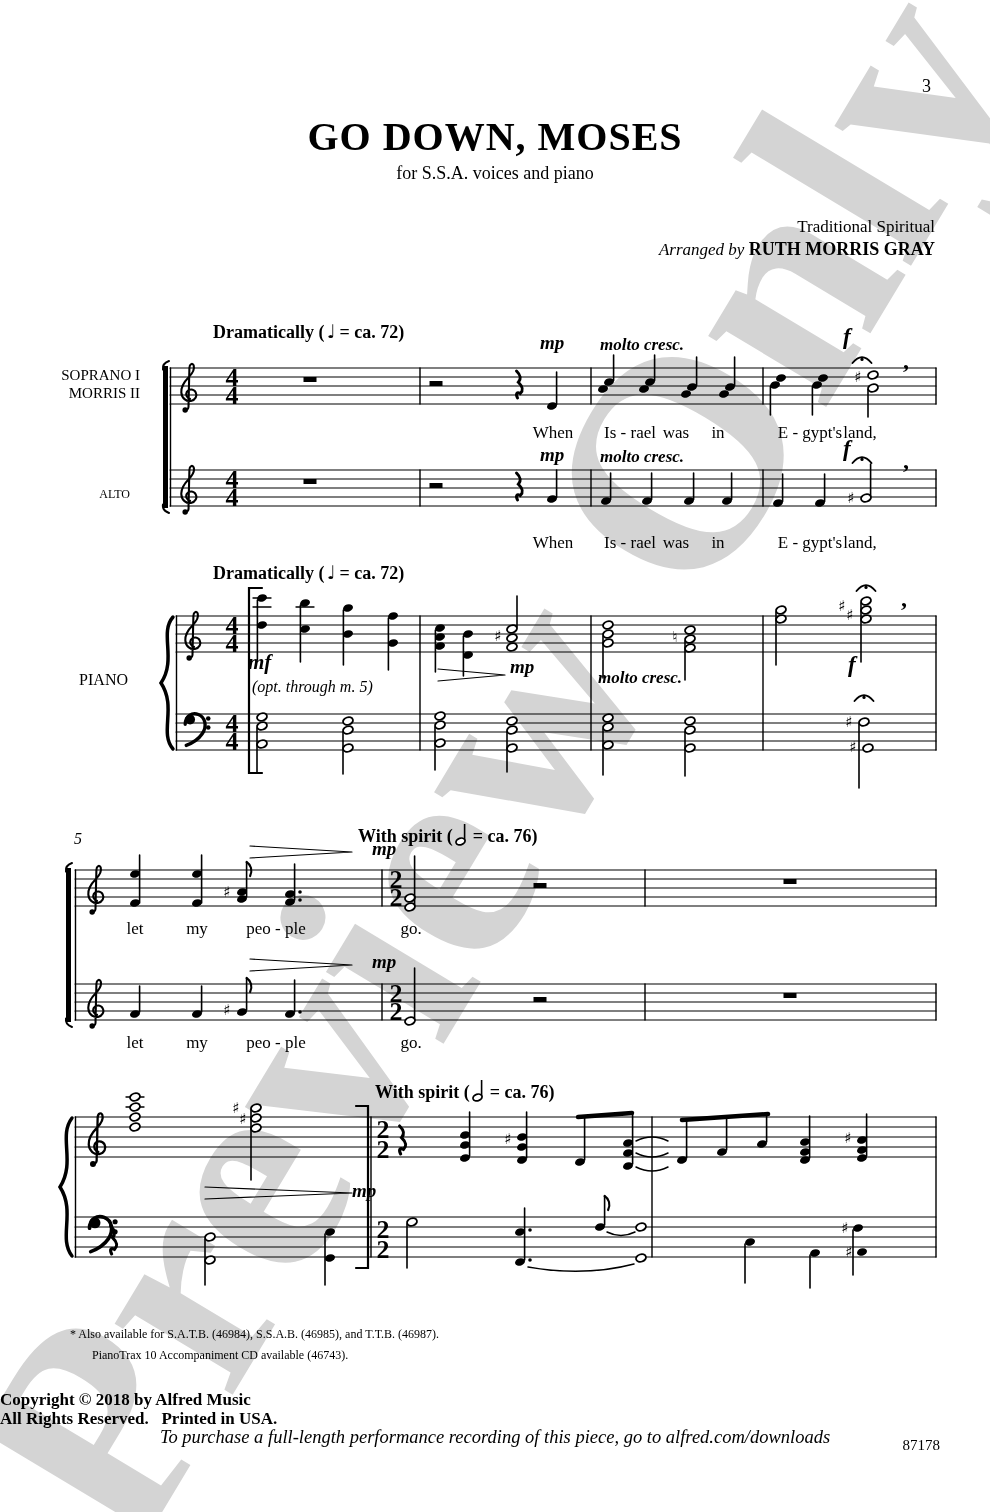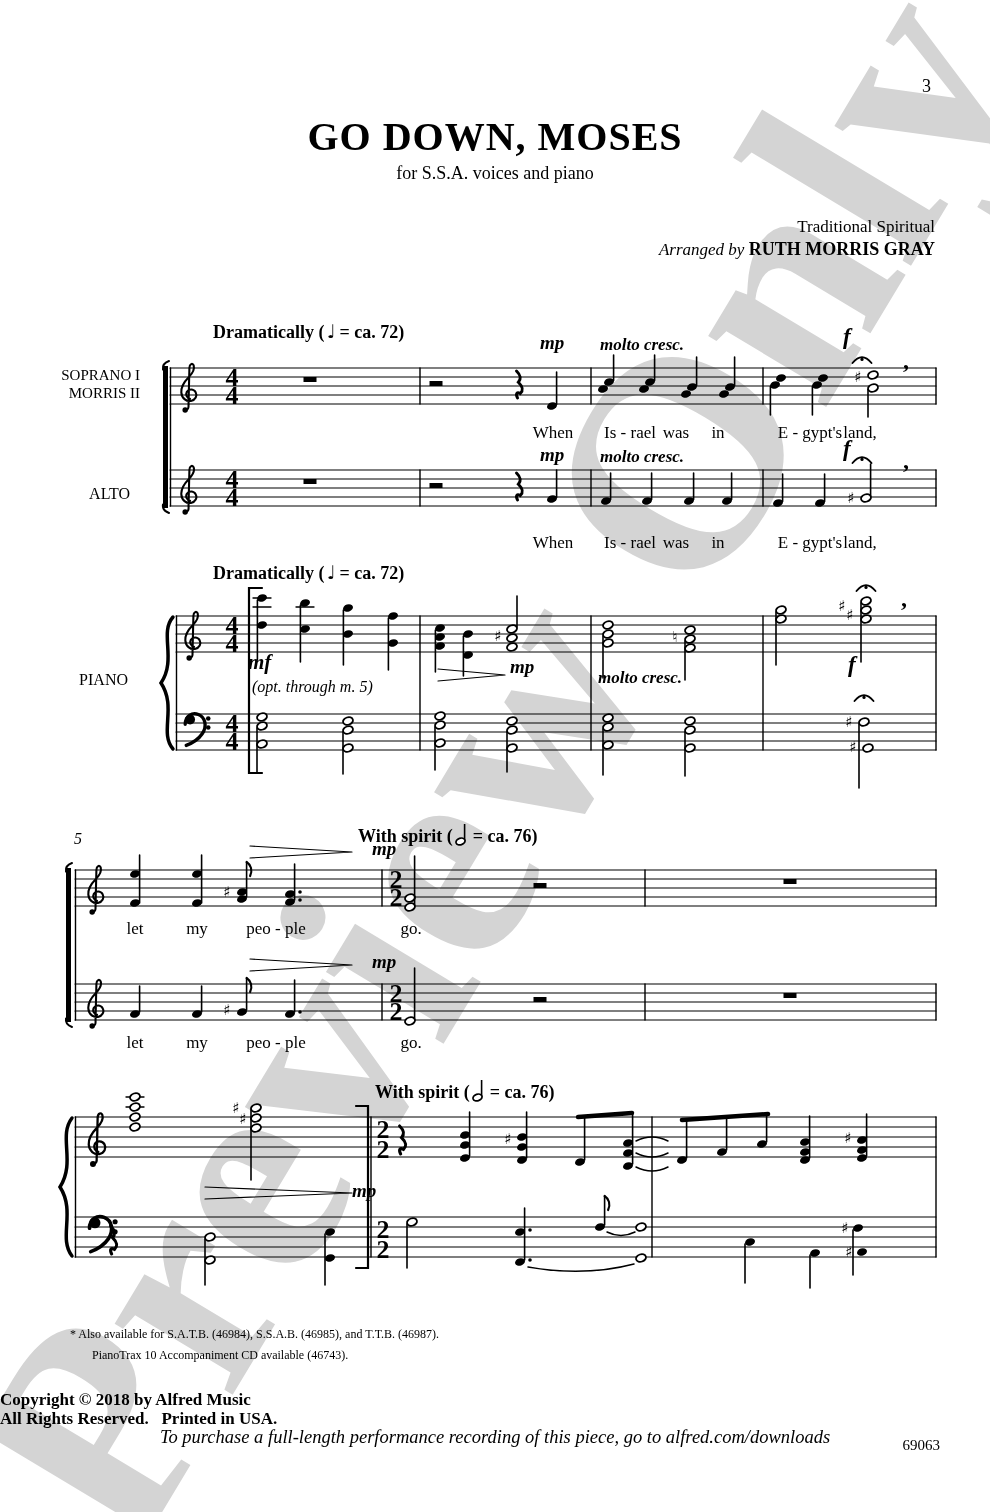--- a/index.html
+++ b/index.html
@@ -414,21 +414,21 @@
       <line class="stem" x1="853" y1="1230" x2="853" y2="1275"></line>
     </g>
   </svg>
 
   <div class="sys">
     <div class="tempo" style="left:213px;top:320px"><span>Dramatically (</span><span class="qn">♩</span><span>= ca. 72)</span></div>
     <div class="abs stafflabel" style="left:36px;width:104px;top:366px">
         <div>SOPRANO I</div>
         <div>MORRIS II</div>
       </div>
-    <div class="abs stafflabel" style="left:36px;width:94px;top:485px;font-size:16px">ALTO</div>
+    <div class="abs stafflabel" style="left:36px;width:94px;top:485px;font-size:12px">ALTO</div>
     <div class="abs stafflabel" style="left:34px;width:94px;top:671px;font-size:16px">PIANO</div>
 
     <div class="dyn" style="left:540px;top:332px">mp</div>
     <div class="cresc" style="left:600px;top:335px">molto cresc.</div>
     <div class="dyn dynf" style="left:843px;top:324px">f</div>
     <span class="lyr" style="left:553px;top:423px">When</span>
     <span class="lyr" style="left:630px;top:423px">Is - rael</span>
     <span class="lyr" style="left:676px;top:423px">was</span>
     <span class="lyr" style="left:718px;top:423px">in</span>
     <span class="lyr" style="left:810px;top:423px">E - gypt's</span>
@@ -474,16 +474,16 @@
         </svg><span>= ca. 76)</span></div>
     <div class="dyn" style="left:352px;top:1180px">mp</div>
   </div>
 
   <div class="sys">
     <div class="fnote" style="left:70px;top:1327px">* Also available for S.A.T.B. (46984), S.S.A.B. (46985), and T.T.B. (46987).</div>
     <div class="fnote" style="left:92px;top:1348px">PianoTrax 10 Accompaniment CD available (46743).</div>
     <div class="abs copy" style="top:1390px">Copyright © 2018 by Alfred Music</div>
     <div class="abs copy" style="top:1409px">All Rights Reserved.   Printed in USA.</div>
     <div class="abs copy-it" style="top:1427px">To purchase a full-length performance recording of this piece, go to alfred.com/downloads</div>
-    <div class="abs catalog">69063</div>
+    <div class="abs catalog">87178</div>
   </div>
 
 </div>
 
 </body></html>

